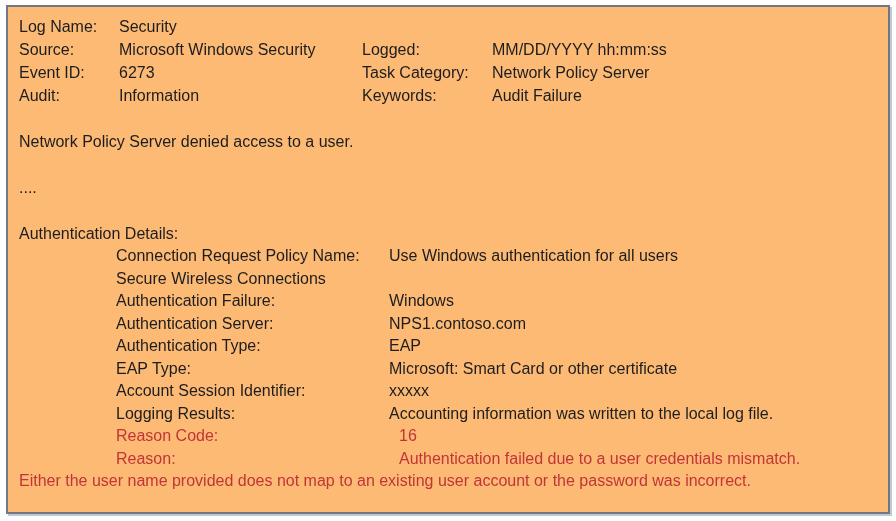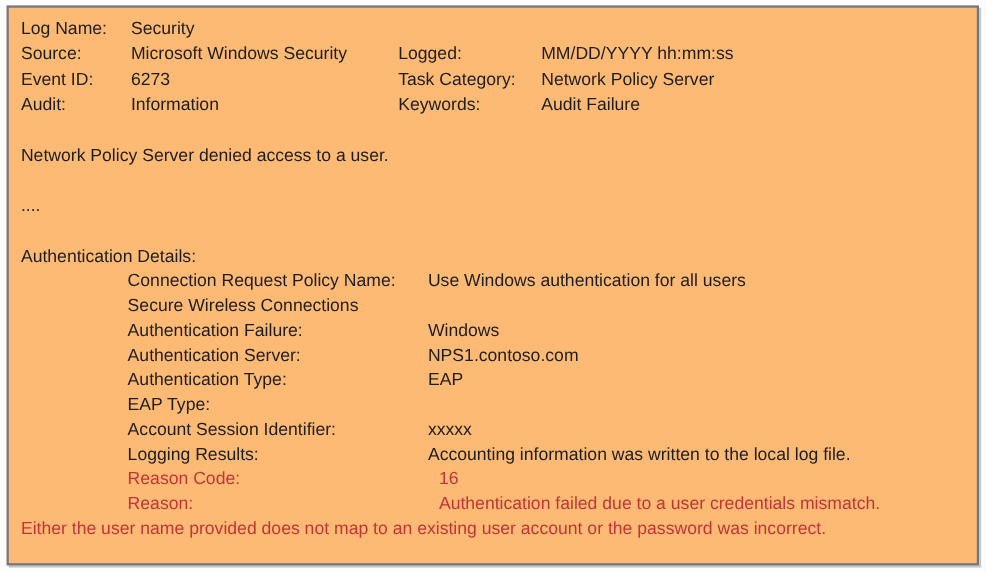--- a/index.html
+++ b/index.html
@@ -104,20 +104,21 @@
       <span class="d-value">NPS1.contoso.com</span>
     </div>
     <div class="detail-row">
       <span></span>
       <span class="d-label">Authentication Type:</span>
       <span class="d-value">EAP</span>
     </div>
     <div class="detail-row">
       <span></span>
       <span class="d-label">EAP Type:</span>
+      <span class="d-value">Microsoft: Smart Card or other certificate</span>
     </div>
     <div class="detail-row">
       <span></span>
       <span class="d-label">Account Session Identifier:</span>
       <span class="d-value">xxxxx</span>
     </div>
     <div class="detail-row">
       <span></span>
       <span class="d-label">Logging Results:</span>
       <span class="d-value">Accounting information was written to the local log file.</span>

